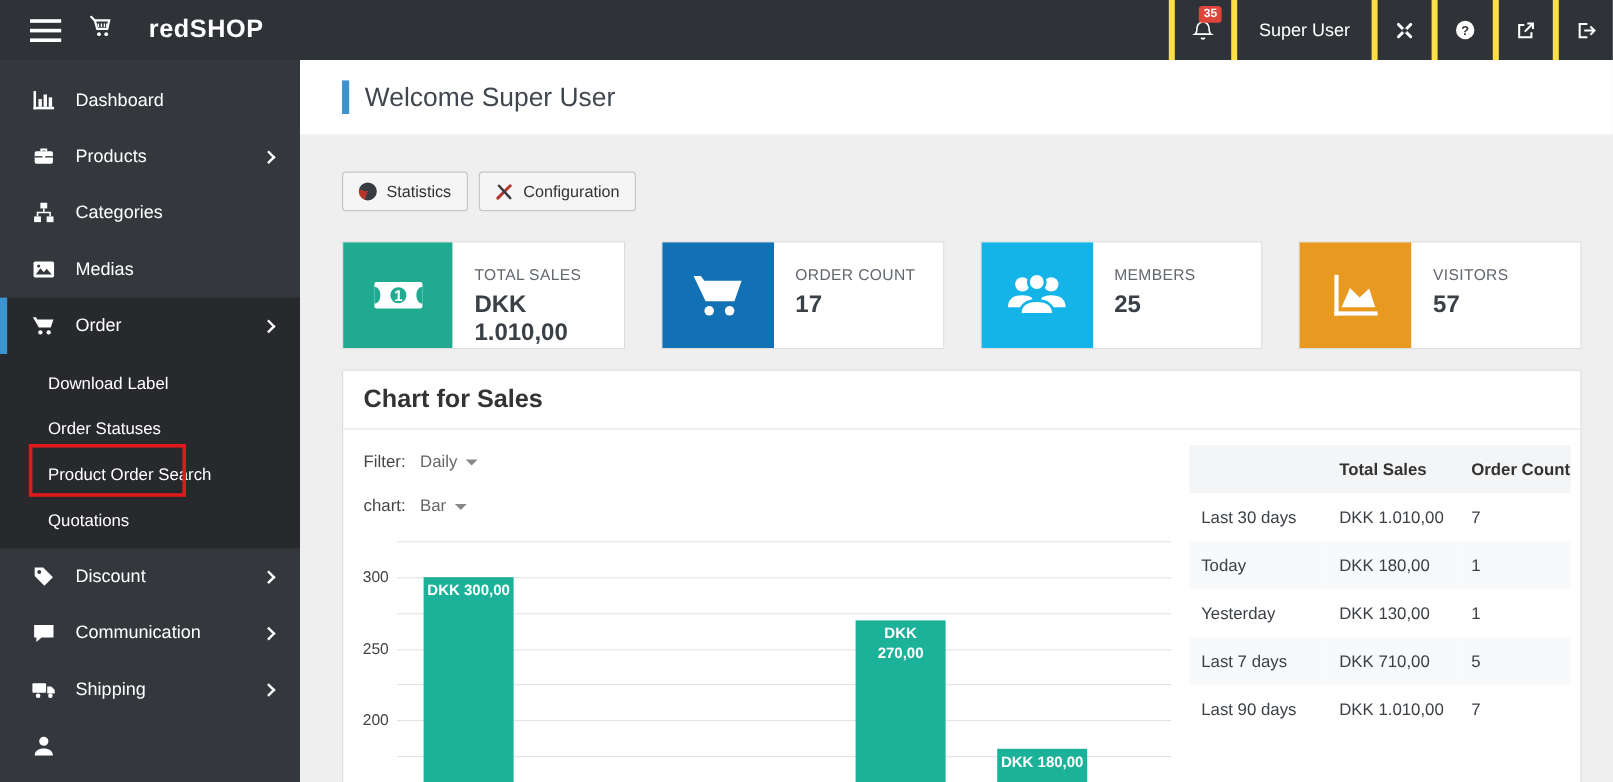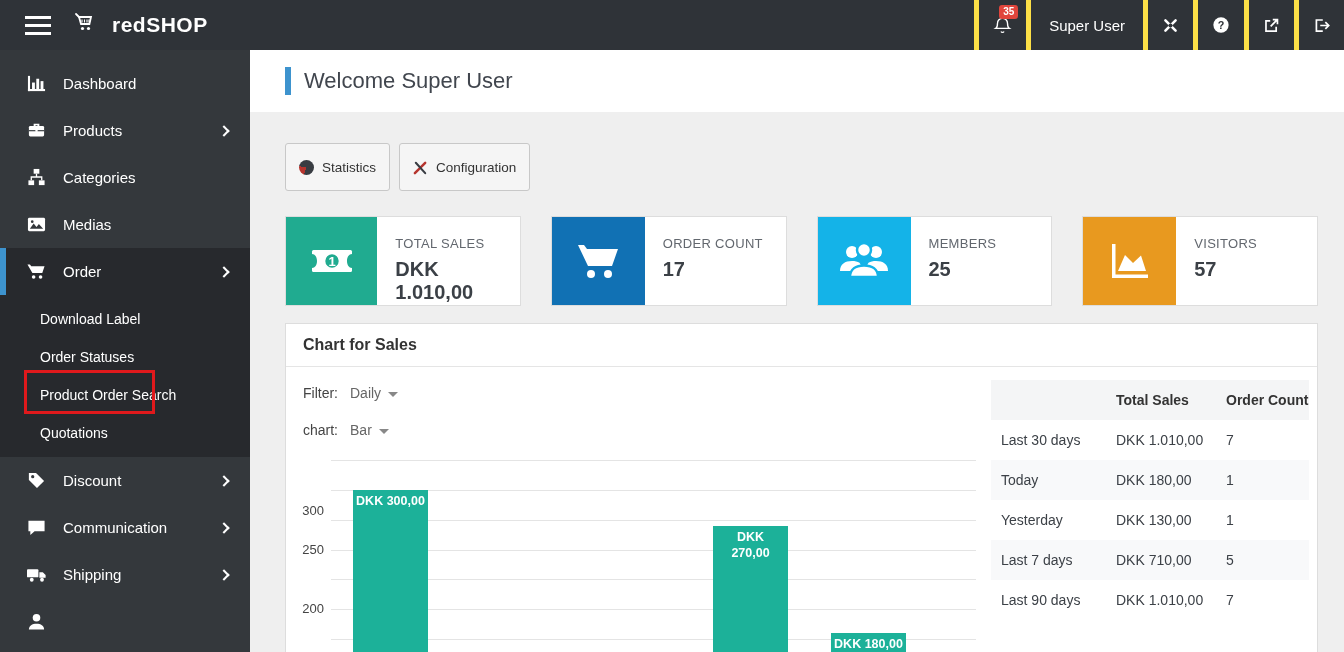--- a/index.html
+++ b/index.html
@@ -5,21 +5,21 @@
   * { margin:0; padding:0; box-sizing:border-box; }
   html,body { width:1344px; height:652px; overflow:hidden; background:#efefef;
     font-family:"Liberation Sans","DejaVu Sans",sans-serif; }
 
   
   .topbar { position:absolute; top:0; left:0; width:1344px; height:50px; background:#2f3338;
     display:flex; align-items:stretch; z-index:50; }
   .hamburger { width:70px; display:flex; flex-direction:column; justify-content:center; gap:5px;
     padding-left:25px; cursor:pointer; }
   .hamburger span { display:block; width:26px; height:3px; background:#fff; }
-  .brand { display:flex; align-items:center; gap:12px; color:#fff; cursor:pointer; }
+  .brand { display:flex; align-items:center; gap:24px; color:#fff; cursor:pointer; }
   .brand-text { font-size:21px; letter-spacing:.5px; font-weight:600; }
   .topbar-right { margin-left:auto; display:flex; align-items:stretch; }
   .tb-cell { display:flex; align-items:center; justify-content:center; padding:0 14px;
     border-left:5px solid #fde047; cursor:pointer; position:relative; }
   .tb-user { color:#fff; font-size:15px; padding:0 18px; }
   .badge { position:absolute; top:5px; left:20px; background:#e0453c; color:#fff; font-size:10px;
     font-weight:bold; padding:1px 4px; border-radius:3px; line-height:12px; }
 
   
   .sidebar { position:absolute; top:50px; left:0; width:250px; height:602px; background:#34383c;
@@ -37,37 +37,37 @@
     border:3px solid #e0191c; z-index:60; pointer-events:none; }
 
   
   .main { position:absolute; top:50px; left:250px; width:1094px; height:602px; }
   .page-header { background:#fff; height:62px; display:flex; align-items:center; padding-left:35px; }
   .accent-bar { width:6px; height:28px; background:#3d93ce; margin-right:13px; }
   .page-title { font-size:22px; color:#41464e; }
   .content { padding-left:35px; width:1068px; }
 
   .toolbar { margin-top:31px; display:flex; gap:9px; }
-  .btn { display:inline-flex; align-items:center; gap:8px; height:48px; padding:0 13px;
+  .btn { display:inline-flex; align-items:center; gap:8px; height:33px; padding:0 13px;
     background:#f5f5f5; border:1px solid #c8c8c8; border-radius:3px; font-size:13.5px;
     color:#333; cursor:pointer; }
   .pie-ico { width:15px; height:15px; border-radius:50%;
     background:conic-gradient(from 200deg,#b5342e 0 80deg,#383c42 80deg 360deg); }
 
   .cards { margin-top:25px; display:flex; gap:30px; width:1033px; }
   .card { width:236px; height:90px; background:#fff; border:1px solid #ddd; display:flex; }
   .card-icon { width:93px; height:88px; display:flex; align-items:center; justify-content:center; }
   .card-body { padding:19px 0 0 18px; }
   .card-label { font-size:13px; color:#62676e; letter-spacing:.3px; margin-bottom:7px; }
   .card-value { font-size:20px; font-weight:bold; color:#3b4046; }
 
   
   .panel { margin-top:17px; width:1033px; height:400px; background:#fff; border:1px solid #ddd;
     position:relative; }
-  .panel-header { padding:12px 17px; font-size:16px; font-weight:bold; color:#333;
+  .panel-header { padding:12px 17px; font-size:21px; font-weight:bold; color:#333;
     border-bottom:1px solid #e5e5e5; }
   .panel-body { position:relative; height:355px; }
   .filters { position:absolute; left:17px; top:18px; }
   .filter-row { display:flex; align-items:flex-start; margin-bottom:21px; font-size:14px; color:#444; }
   .filter-val { margin-left:12px; color:#666; display:flex; align-items:center; gap:7px; cursor:pointer; }
   .caret { width:0; height:0; border-left:5px solid transparent; border-right:5px solid transparent;
     border-top:5px solid #888; margin-top:2px; }
 
   .chart-wrap { position:absolute; left:18px; top:93px; }
   .grid { position:absolute; left:27px; top:0; width:645px; height:230px; }
@@ -369,21 +369,21 @@
               <span>Bar</span>
               <span class="caret"></span>
             </span>
           </div>
         </div>
 
         <div class="chart-wrap">
           <div class="grid" id="chart-grid">
               <div class="gridline" style="top: 0px;"></div>
               <div class="gridline" style="top: 29.8571px;"></div>
-              <div class="ytick" style="top: 21.8571px; margin-top: 21px;">300</div>
+              <div class="ytick" style="top: 21.8571px;">300</div>
               <div class="gridline" style="top: 59.7143px;"></div>
               <div class="gridline" style="top: 89.5714px;"></div>
               <div class="ytick" style="top: 81.5714px;">250</div>
               <div class="gridline" style="top: 119.429px;"></div>
               <div class="gridline" style="top: 149.286px;"></div>
               <div class="ytick" style="top: 141.286px;">200</div>
               <div class="gridline" style="top: 179.143px;"></div>
               <div class="ytick" style="top: 201px;">150</div>
               <div class="bar" style="left: 22px; top: 29.8571px; width: 75px; height: 200.143px; background: rgb(28, 177, 153);">
                 <div>DKK 300,00</div>

